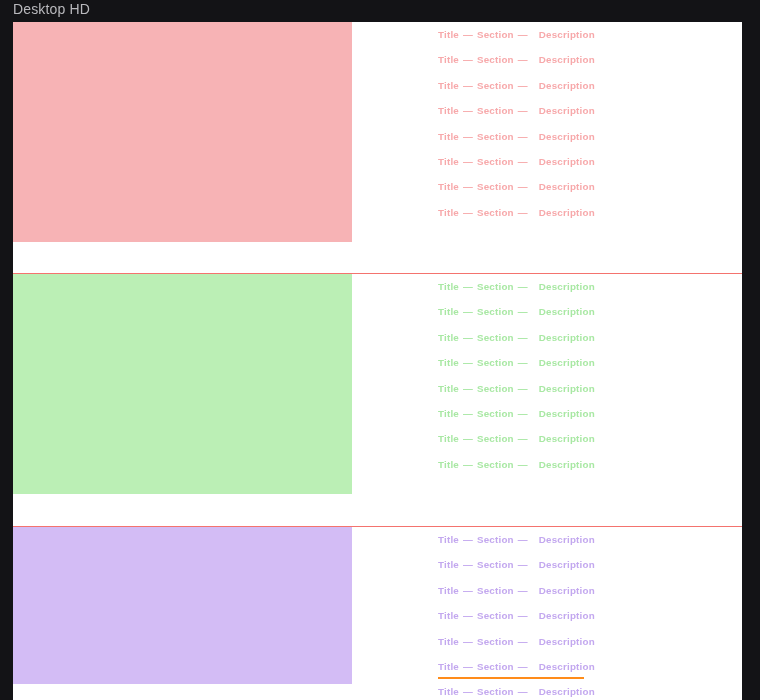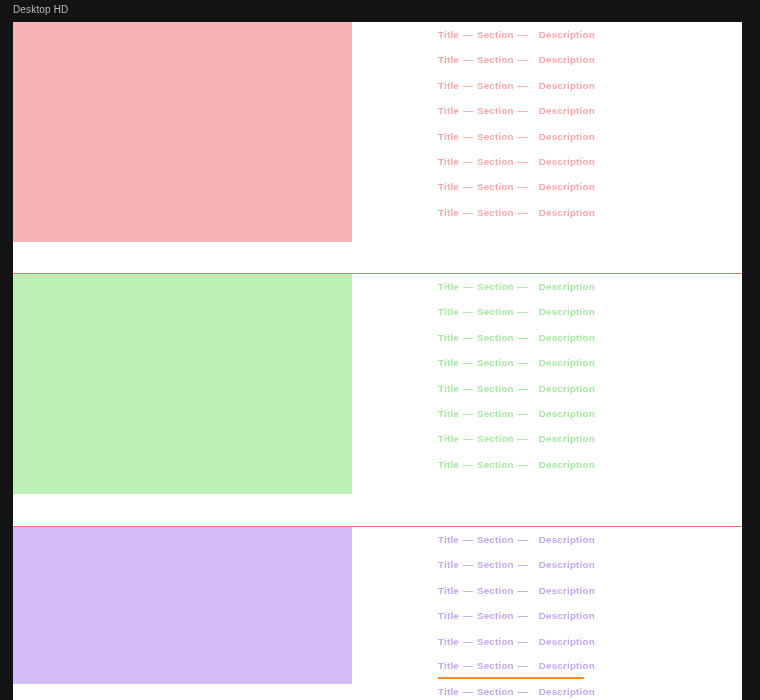--- a/index.html
+++ b/index.html
@@ -13,21 +13,21 @@
     font-family: "Liberation Sans", sans-serif;
     overflow: hidden;
     position: relative;
   }
 
   
   .artboard-label {
     position: absolute;
     left: 13px;
     top: 3px;
-    font-size: 10px;
+    font-size: 14px;
     color: #b9b9bd;
     letter-spacing: 0.15px;
     line-height: 13px;
     white-space: nowrap;
   }
 
   
   .canvas {
     position: absolute;
     left: 13px;
@@ -66,21 +66,21 @@
   .list {
     flex: 1 1 auto;
     position: relative;
     padding-left: 86px;
     padding-top: 0;
     box-sizing: border-box;
   }
 
   .row {
     display: flex;
-    align-items: center;
+    align-items: flex-start;
     height: 25.4px;
     line-height: 25.4px;
     white-space: nowrap;
     font-size: 9.8px;
     font-weight: bold;
     letter-spacing: 0.2px;
     color: var(--text-color, #f7a9ab);
     width: 146px;
     box-sizing: border-box;
   }

